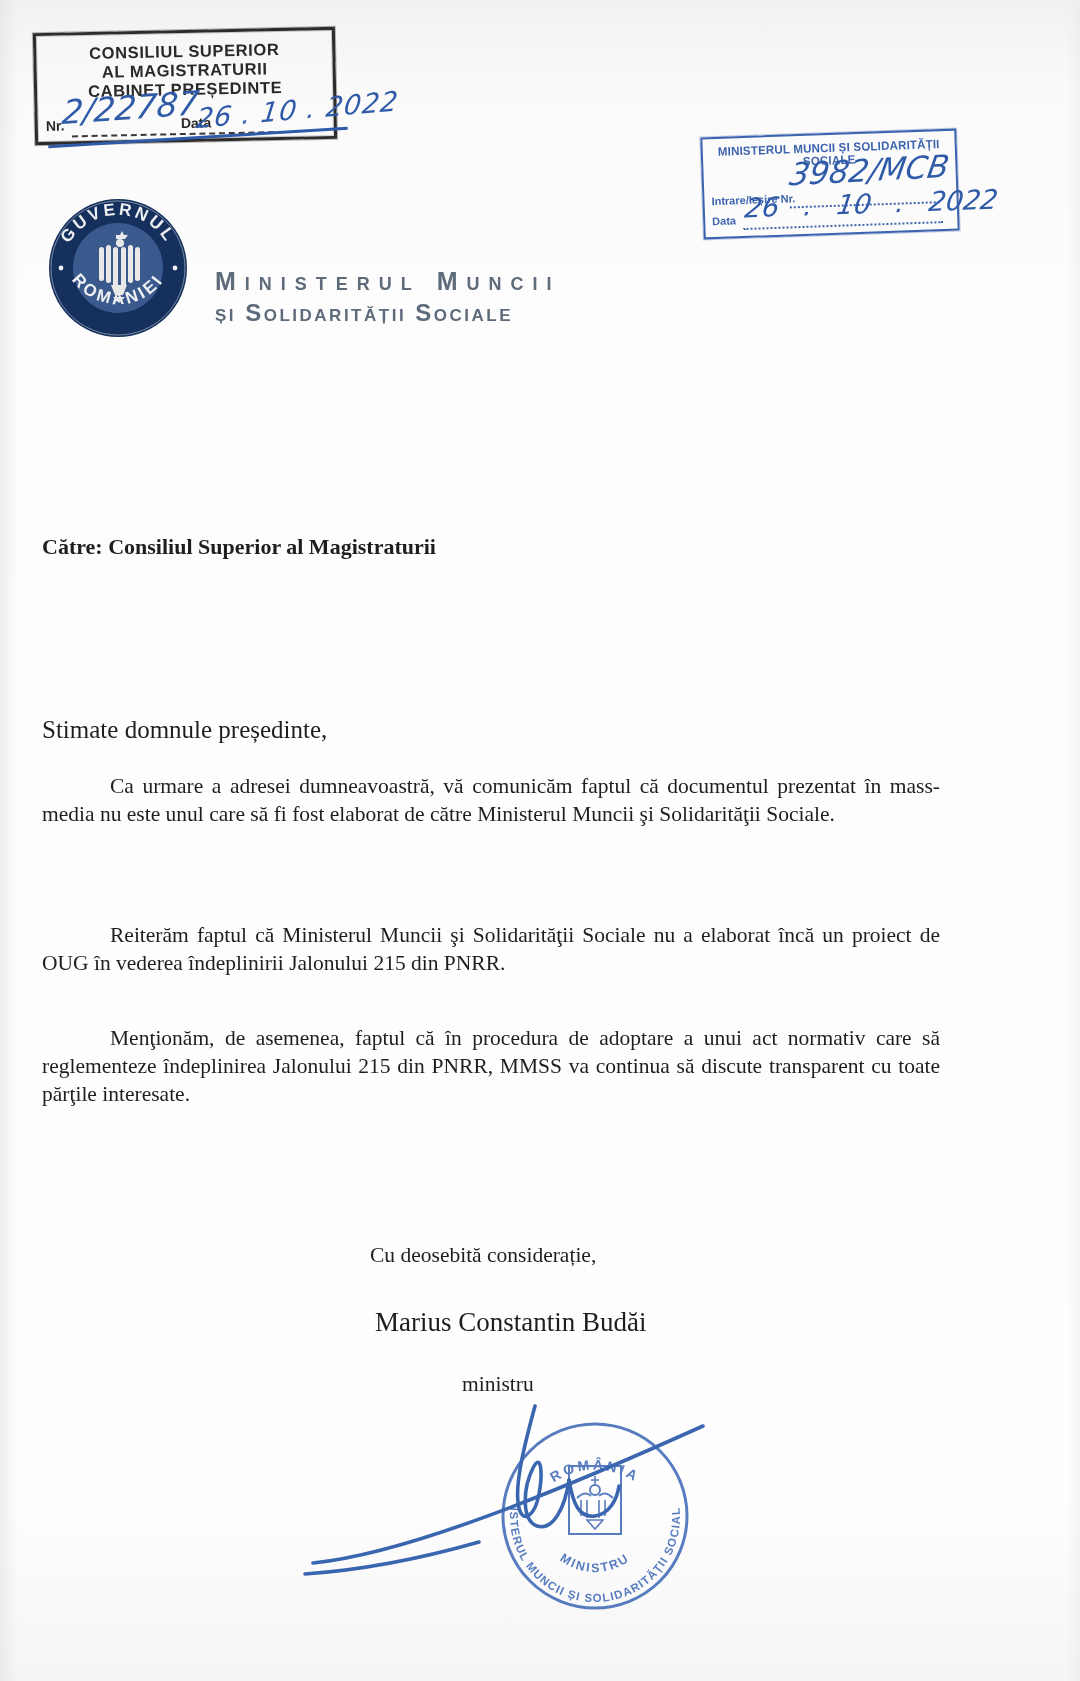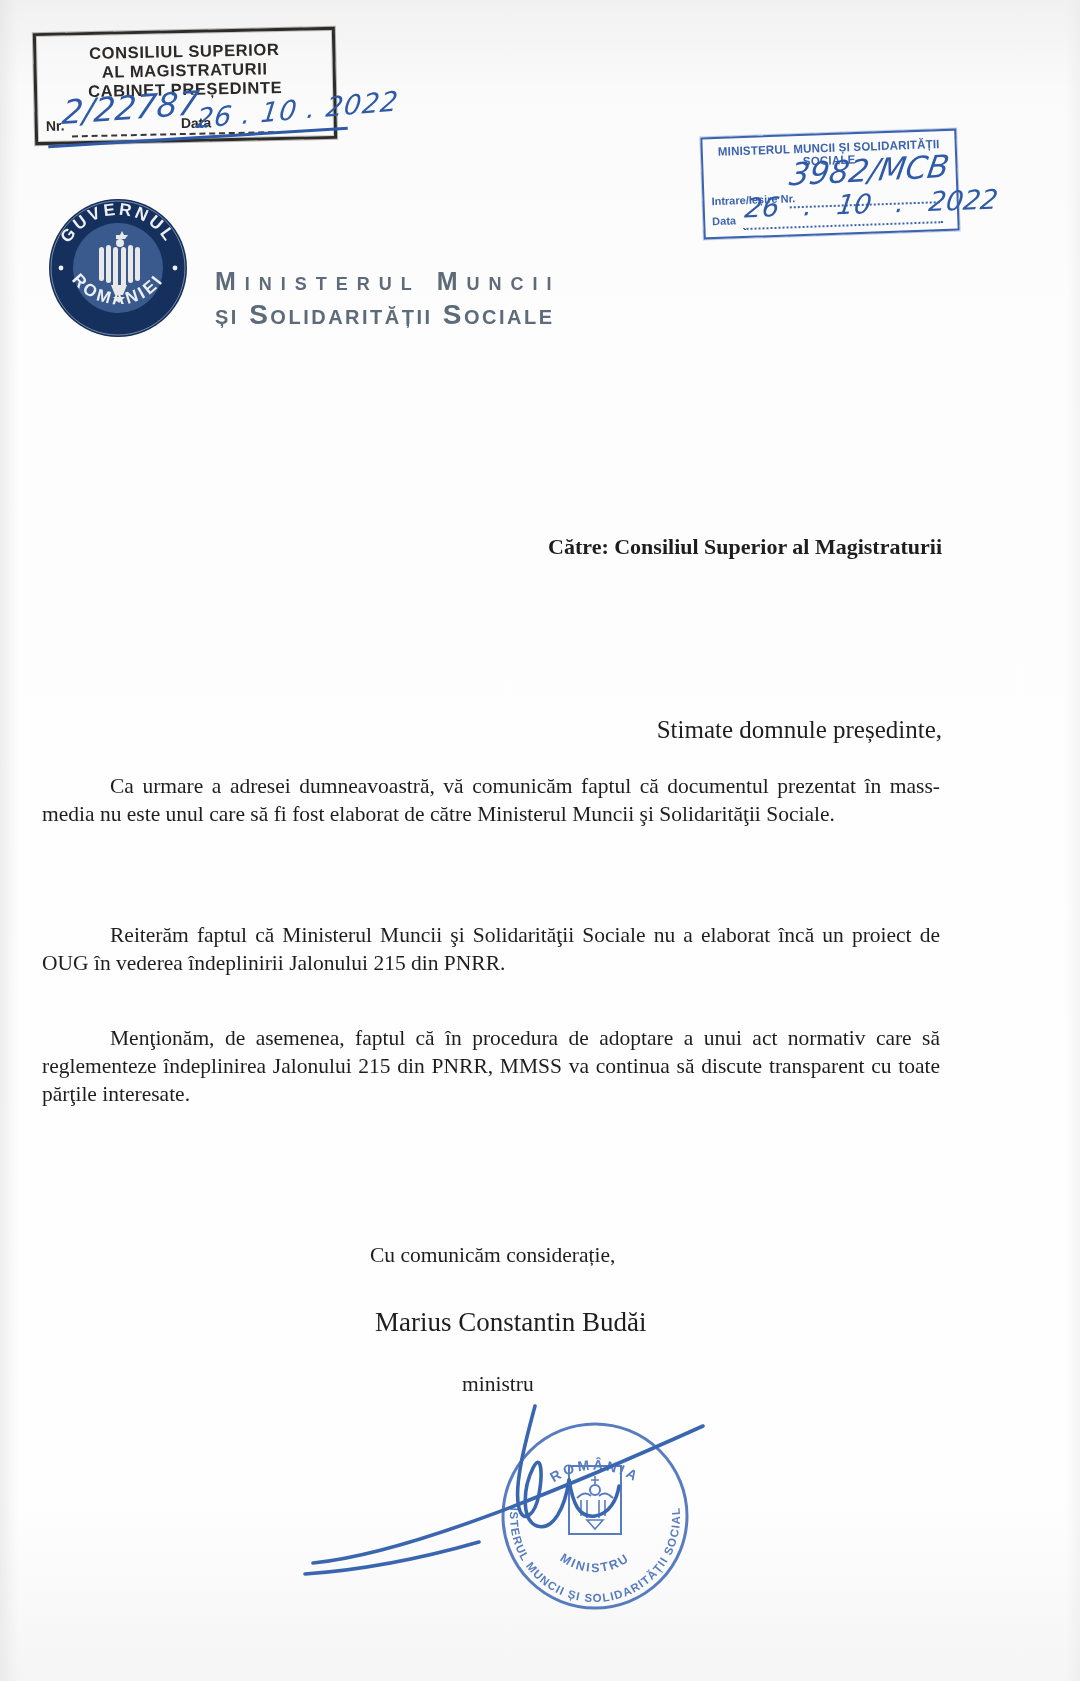--- a/index.html
+++ b/index.html
@@ -71,24 +71,24 @@
   .gov-seal{position:absolute;left:47px;top:197px;}
   .ministry-name{
     position:absolute;left:215px;top:243px;
     font-family:"Liberation Sans", sans-serif;
     color:#5d6b7a;
     font-variant:small-caps;
     font-weight:600;
     margin-top:24px;
   }
   .ministry-line1{font-size:25px;letter-spacing:9px;}
-  .ministry-line2{font-size:28px;letter-spacing:2.5px;margin-top:3px;}
-
-  
-  .letter-line{position:absolute;left:42px;width:900px;font-size:22px;text-align:right;}
+  .ministry-line2{font-size:24px;letter-spacing:2.5px;margin-top:3px;}
+
+  
+  .letter-line{position:absolute;left:42px;width:900px;font-size:22px;}
   .bold{font-weight:bold;}
   .para{
     position:absolute;left:42px;width:898px;
     font-size:21.5px;line-height:28px;
     text-align:justify;text-indent:68px;
   }
   .to-line{top:534px;}
   .attention-line{top:592px;}
   .salutation-line{top:716px;font-size:25px;}
   .para1{top:772px;}
@@ -165,21 +165,21 @@
   <div class="ministry-name">
     <div class="ministry-line1">Ministerul Muncii</div>
     <div class="ministry-line2">și Solidarității Sociale</div>
   </div>
 
   <div class="letter-line bold to-line">Către: Consiliul Superior al Magistraturii</div>
   <div class="letter-line salutation-line">Stimate domnule președinte,</div>
   <div class="para para1">Ca urmare a adresei dumneavoastră, vă comunicăm faptul că documentul prezentat în mass-media nu este unul care să fi fost elaborat de către Ministerul Muncii şi Solidarităţii Sociale.</div>
   <div class="para para2">Reiterăm faptul că Ministerul Muncii şi Solidarităţii Sociale nu a elaborat încă un proiect de OUG în vederea îndeplinirii Jalonului 215 din PNRR.</div>
   <div class="para para3">Menţionăm, de asemenea, faptul că în procedura de adoptare a unui act normativ care să reglementeze îndeplinirea Jalonului 215 din PNRR, MMSS va continua să discute transparent cu toate părţile interesate.</div>
-  <div class="closing-line">Cu comunicăm considerație,</div>
+  <div class="closing-line">Cu deosebită considerație,</div>
   <div class="signer-name">Marius Constantin Budăi</div>
   <div class="signer-title">ministru</div>
 
   <svg class="round-stamp" width="196" height="196" viewBox="0 0 196 196">
     <circle cx="98" cy="98" r="92" fill="none" stroke="#4a72ba" stroke-width="3"></circle>
     <defs>
       <path id="rsTop" d="M 30 100 A 72 72 0 0 1 166 100"></path>
       <path id="rsRing" d="M 14 86 A 85 85 0 1 0 182 86"></path>
       <path id="rsMin" d="M 43 112 A 57 57 0 0 0 153 112"></path>
     </defs>

